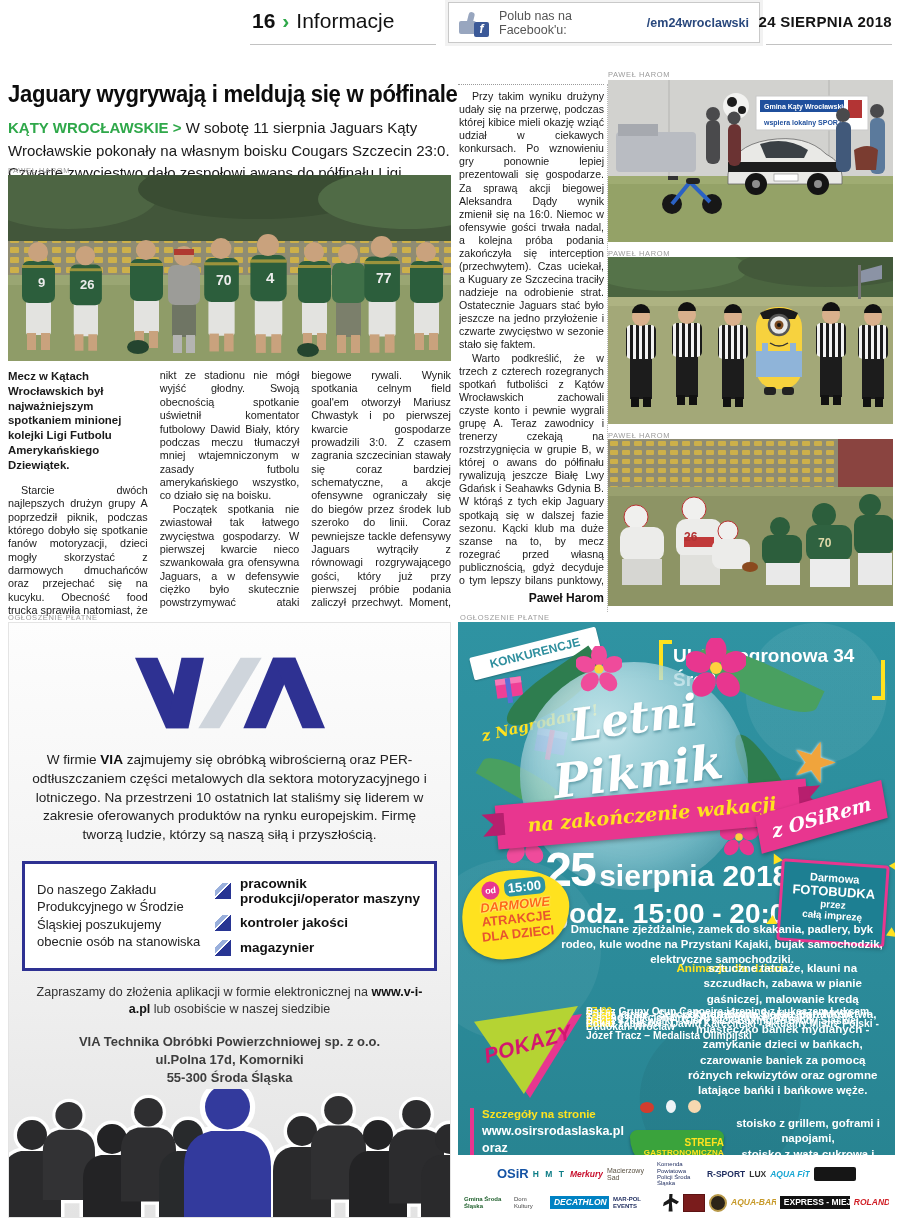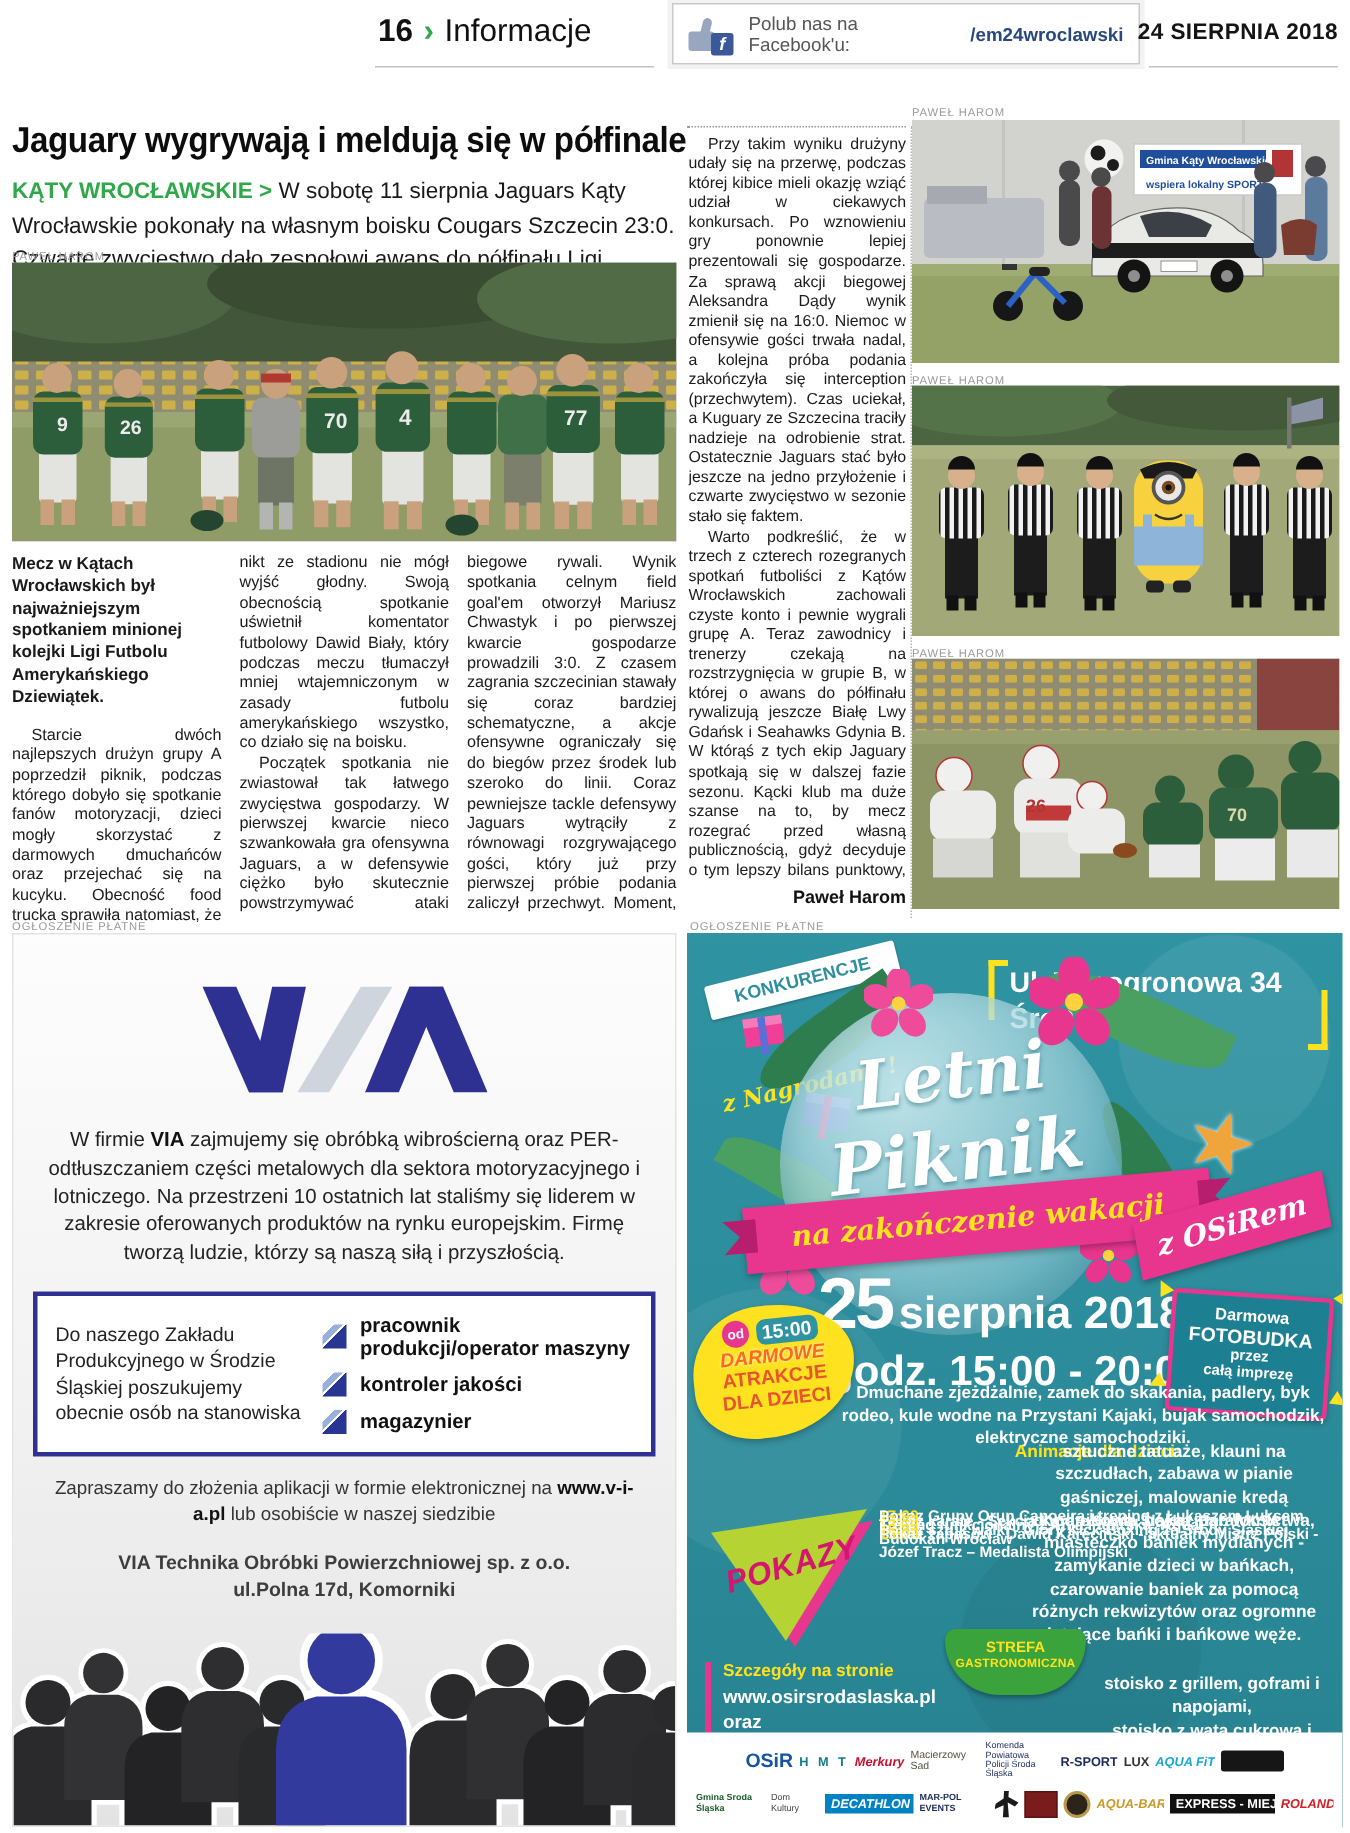--- a/index.html
+++ b/index.html
@@ -150,22 +150,22 @@
   .pokazy-txt { left:0; top:30px; width:112px; text-align:center; font-weight:bold; font-style:italic; font-size:21px;
                 color:#d4176e; transform:rotate(-16deg); letter-spacing:.5px; }
   .sched { left:128px; top:384px; width:304px; }
   .srow { position:static; display:flex; gap:6px; margin-bottom:3px; font-weight:bold; font-size:10.3px; line-height:1.18; }
   .srow .t { flex:none; width:34px; color:#ffe21f; }
   .srow .d { color:#fff; }
   .detail { left:12px; top:486px; width:158px; border-left:4px solid #e8368f; padding-left:8px; }
   .detail .lab { position:static; display:block; color:#ffe21f; font-weight:bold; font-size:11.5px; margin-bottom:3px; }
   .detail .url { position:static; display:block; color:#fff; font-weight:bold; font-size:12.5px; line-height:1.35; }
   .pbr { right:-6px; bottom:-6px; width:12px; height:22px; border-right:3px solid #e8368f; border-bottom:3px solid #e8368f; }
-  .gastro { left:172px; top:464px; width:94px; height:44px; background:#3aa33c; border-radius:8px 8px 40px 40px;
-            text-align:center; padding-top:7px; box-shadow:0 2px 3px rgba(0,0,0,.3); }
+  .gastro { left:172px; top:508px; width:94px; height:44px; background:#3aa33c; border-radius:8px 8px 40px 40px;
+            text-align:right; padding-top:7px; box-shadow:0 2px 3px rgba(0,0,0,.3); }
   .gastro div { position:static; font-weight:bold; color:#ffe21f; }
   .g1 { font-size:10px; } .g2 { font-size:8px; letter-spacing:.2px; }
   .gfood { left:178px; top:480px; width:80px; height:12px; }
   .gfood i { position:absolute; border-radius:50%; }
   .gf1 { left:4px; top:0; width:14px; height:11px; background:#d23c2e; border-radius:0 0 8px 8px; }
   .gf2 { left:30px; top:-2px; width:10px; height:13px; background:#eef3f6; border-radius:2px; }
   .gf3 { left:52px; top:-2px; width:13px; height:13px; background:#f6d8b0; border-radius:3px; }
   .food { left:268px; top:494px; width:164px; font-weight:bold; font-size:11.4px; line-height:1.35; text-align:center; }
   .logos { left:0; top:533px; width:437px; height:63px; background:#fff; padding:3px 6px; display:flex; flex-direction:column; justify-content:space-around; }
   .lrow { position:static; display:flex; align-items:center; justify-content:center; gap:4px; }
@@ -443,20 +443,21 @@
         <div class="via-pos">
             <span class="tri-bullet"></span>
             <span>magazynier</span>
           </div>
       </div>
     </div>
     <p class="via-apply"><span>Zapraszamy do złożenia aplikacji w formie elektronicznej na </span><b>www.v-i-a.pl</b><span> lub osobiście w naszej siedzibie</span></p>
     <div class="via-company">
       <div>VIA Technika Obróbki Powierzchniowej sp. z o.o.</div>
       <div>ul.Polna 17d, Komorniki</div>
+      <div>55-300 Środa Śląska</div>
     </div>
     <svg class="via-crowd" width="443" height="128" viewBox="0 0 443 128">
       <defs>
           <g id="crowd-p">
             <circle cx="31" cy="16" r="15"></circle>
             <path d="M2,110 L2,56 Q2,36 20,32 L42,32 Q60,36 60,56 L60,110 Z"></path>
           </g>
         </defs>
       <g stroke="#fff" stroke-width="7" fill="#fff">
         <use href="#crowd-p" transform="translate(-8,30)"></use>

